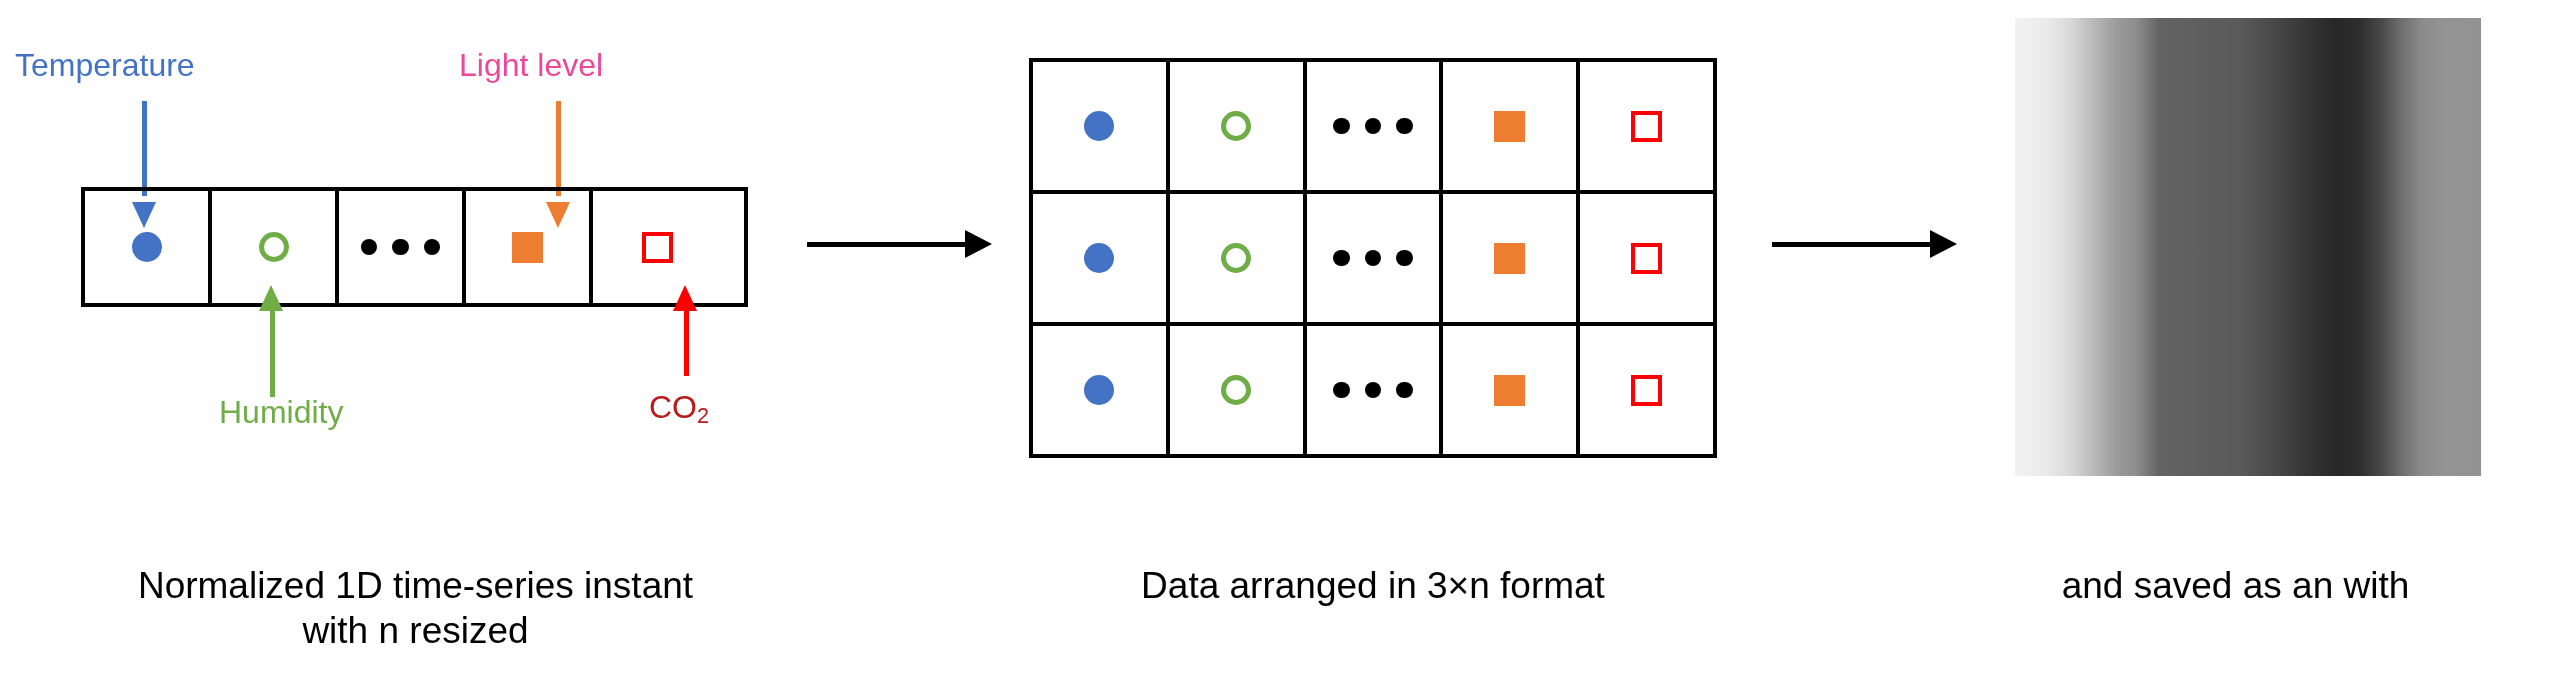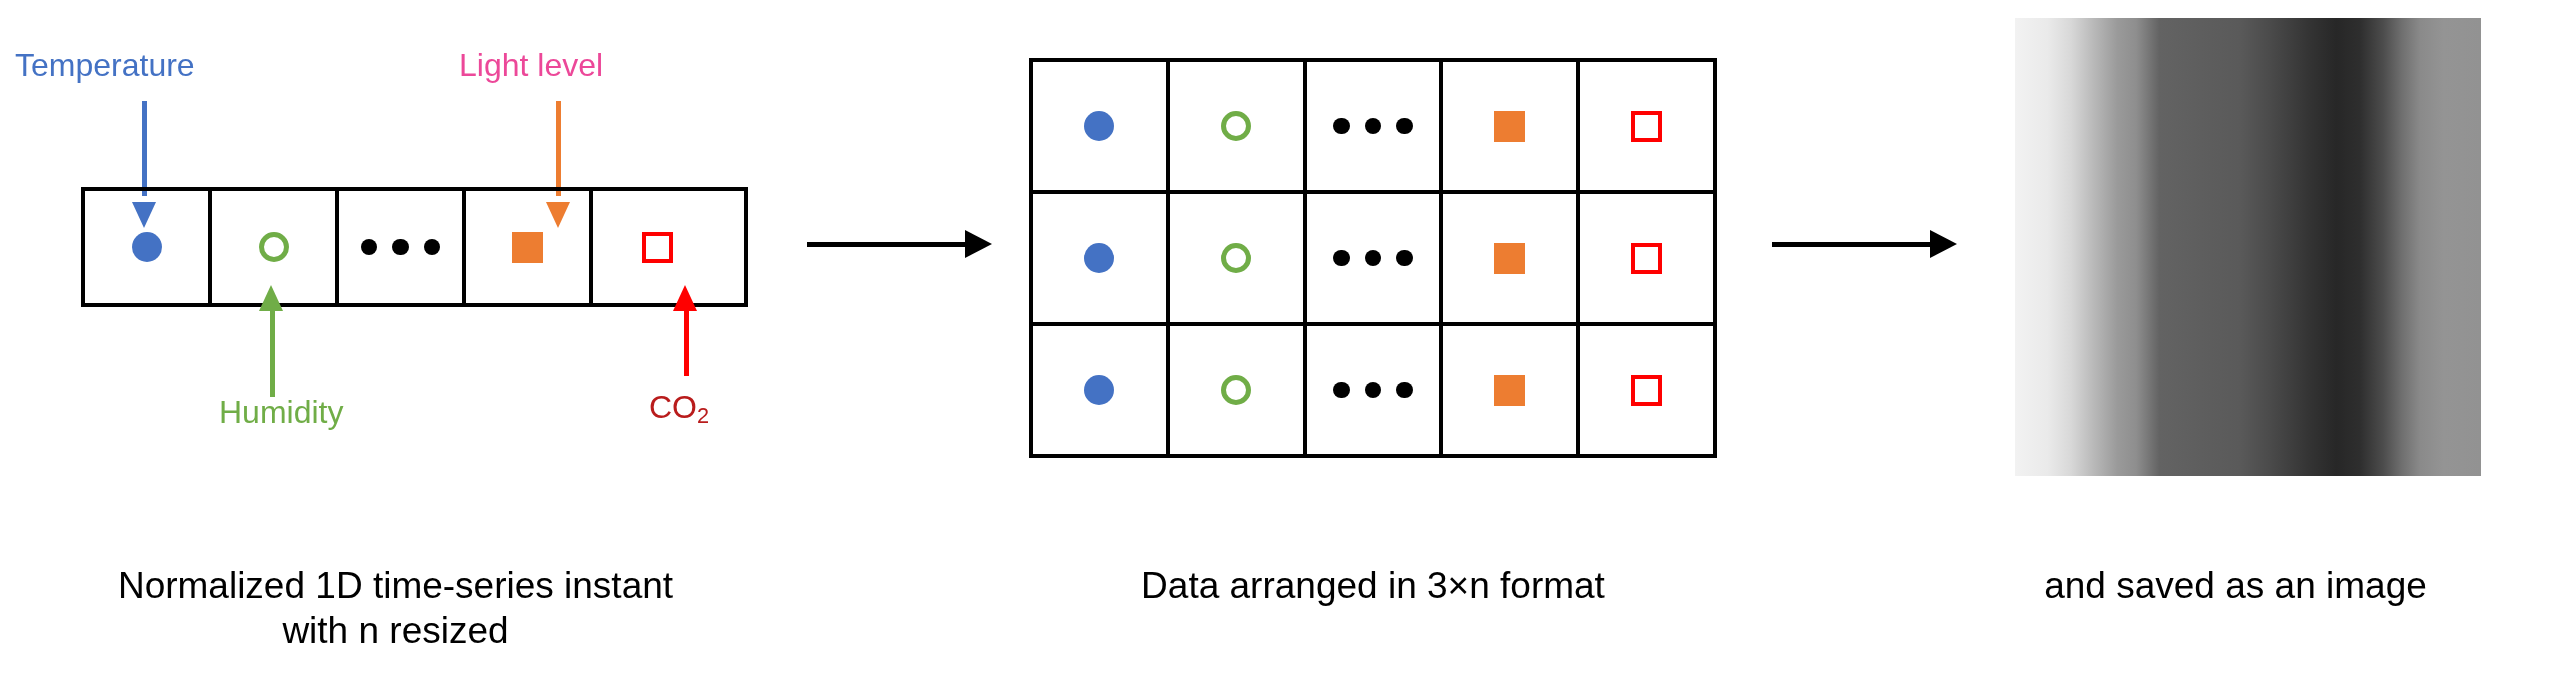--- a/index.html
+++ b/index.html
@@ -297,27 +297,27 @@
 
   </div>
 
   <div class="abs">
     <div class="abs flow-shaft" style="left:1772px; top:242px; width:158px;"></div>
     <div class="abs flow-head" style="left:1930px; top:230px;"></div>
   </div>
 
   <div id="gradient" class="abs"></div>
 
-  <div class="abs caption" style="left:0px; top:563px; width:791px;">
+  <div class="abs caption" style="left:0px; top:563px; width:791px;padding-left:20px;">
     <div>Normalized 1D time-series instant</div>
     <div>with n resized</div>
   </div>
 
   <div class="abs caption" style="left:1021px; top:563px; width:704px;">
     <div>Data arranged in 3×n format</div>
   </div>
 
   <div class="abs caption" style="left:1895px; top:563px; width:681px;">
-    <div>and saved as an image</div>
+    <div>and saved as an with</div>
   </div>
 
 </div>
 
 
 </body></html>

